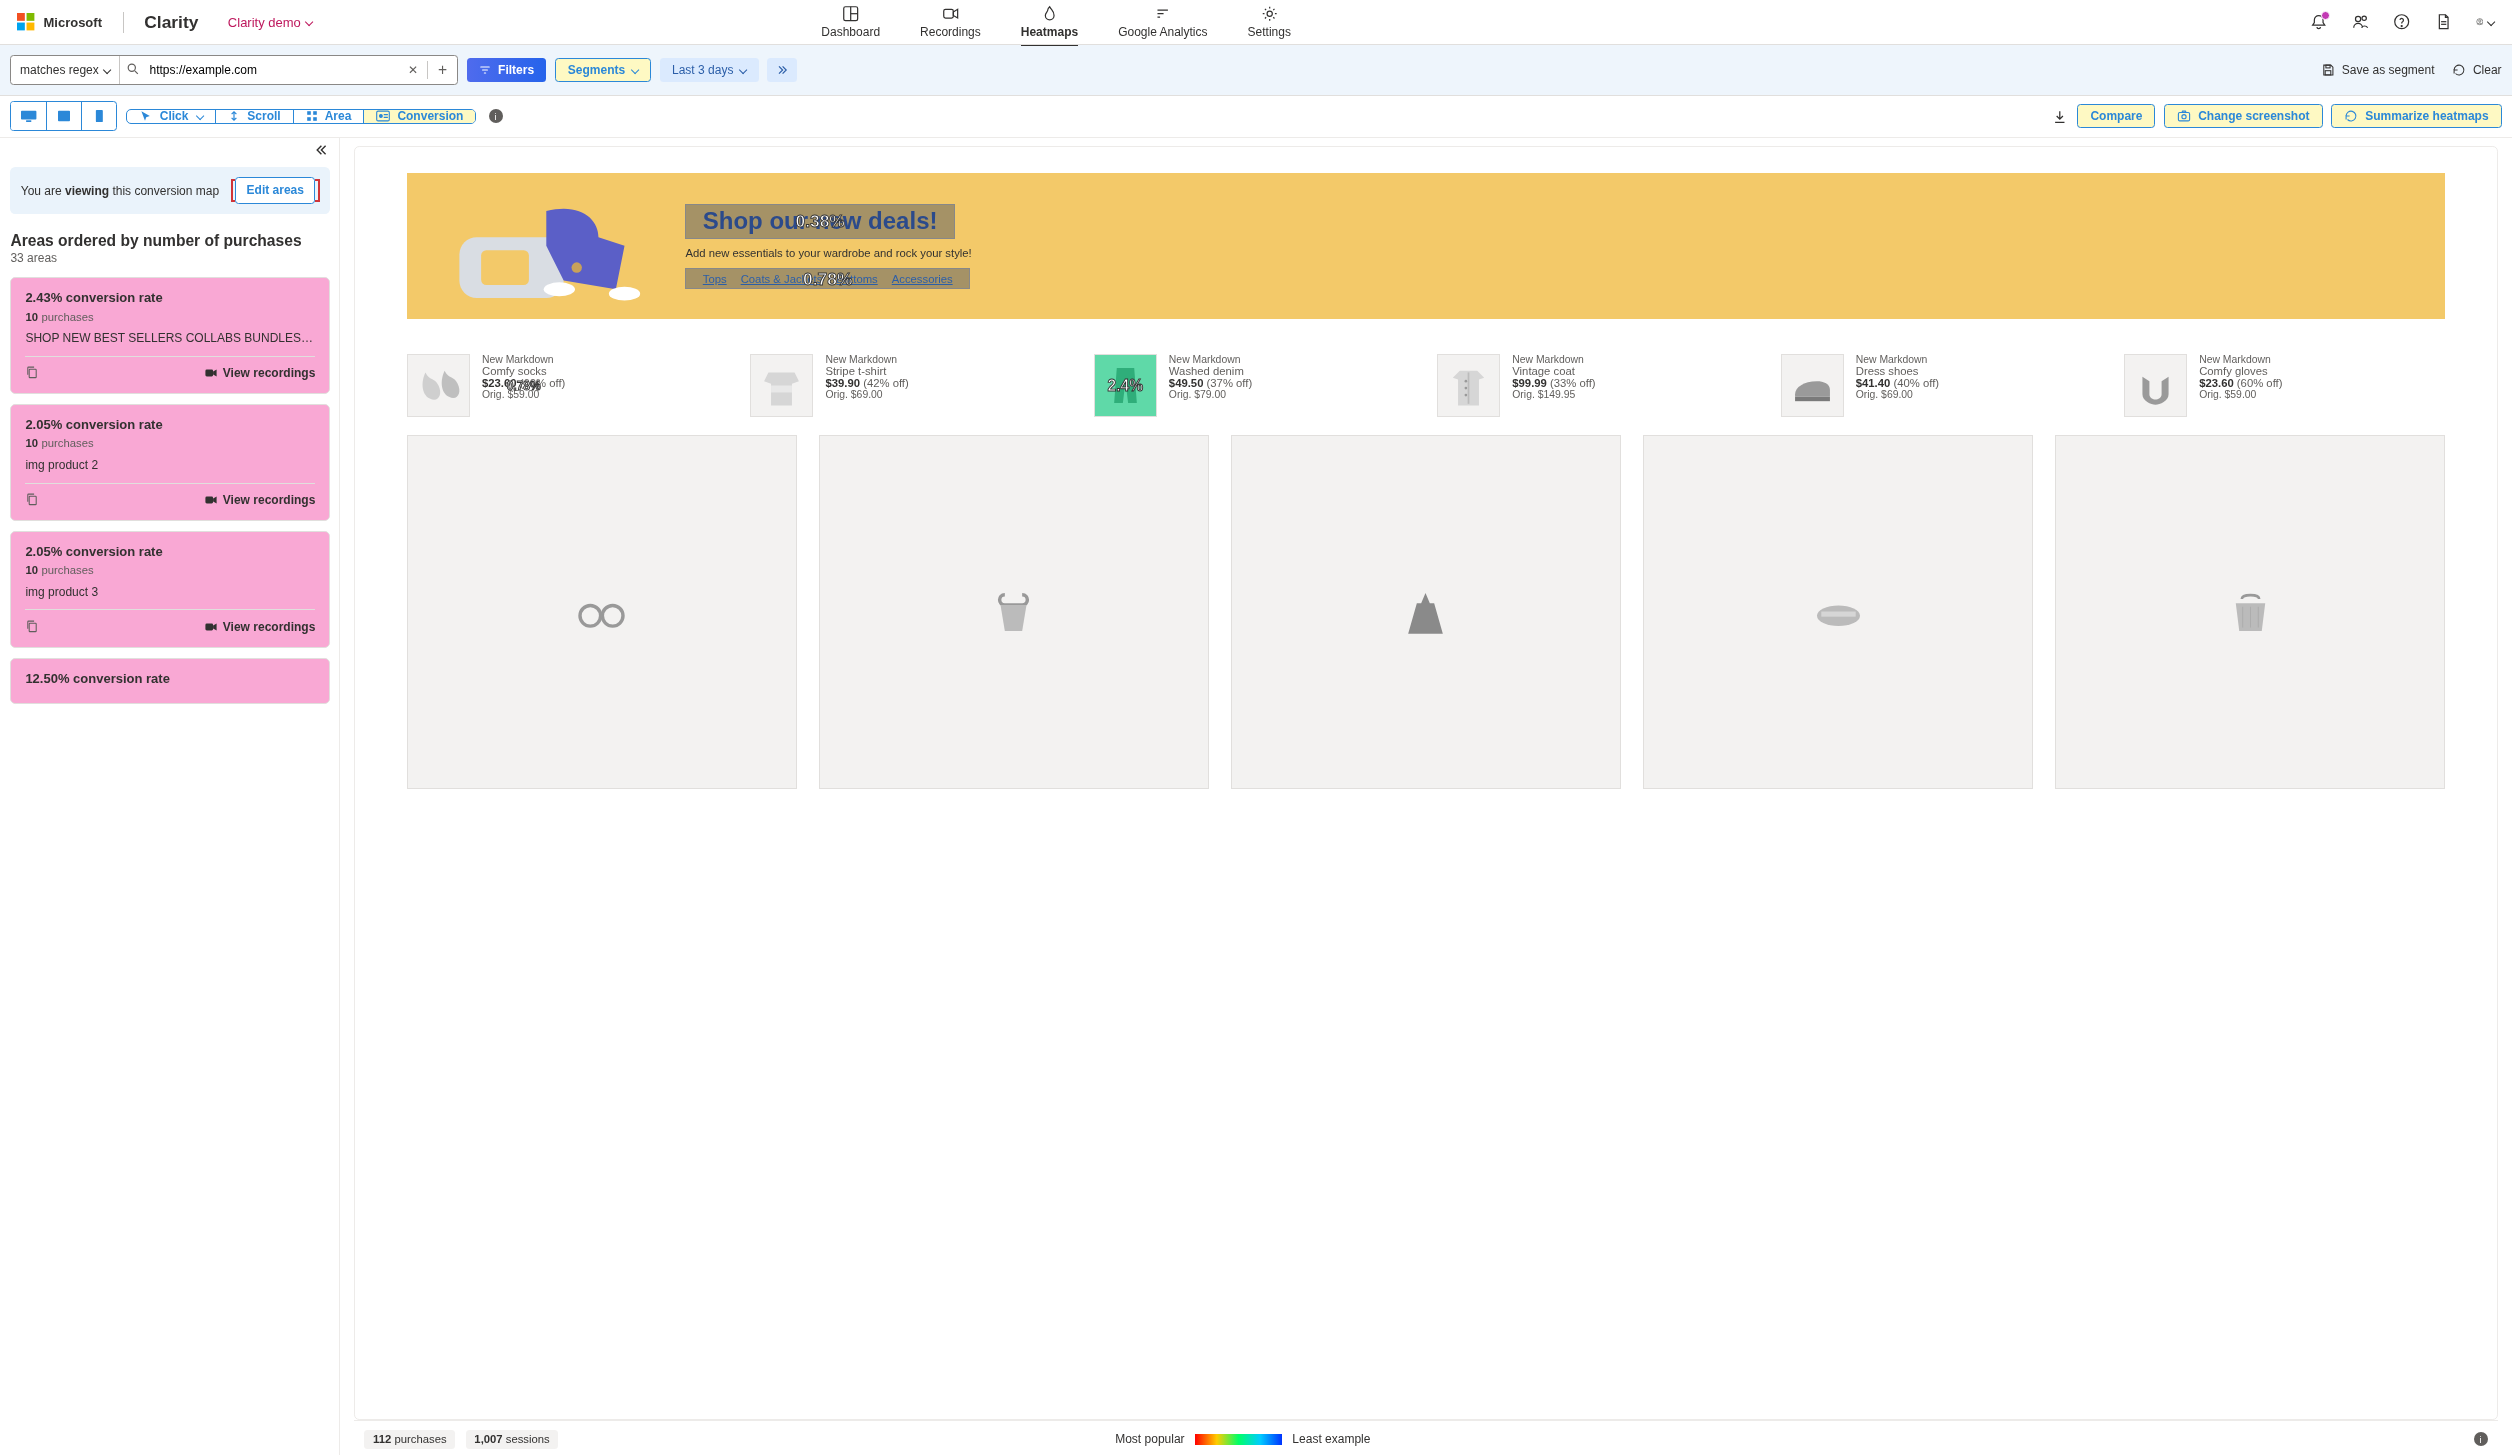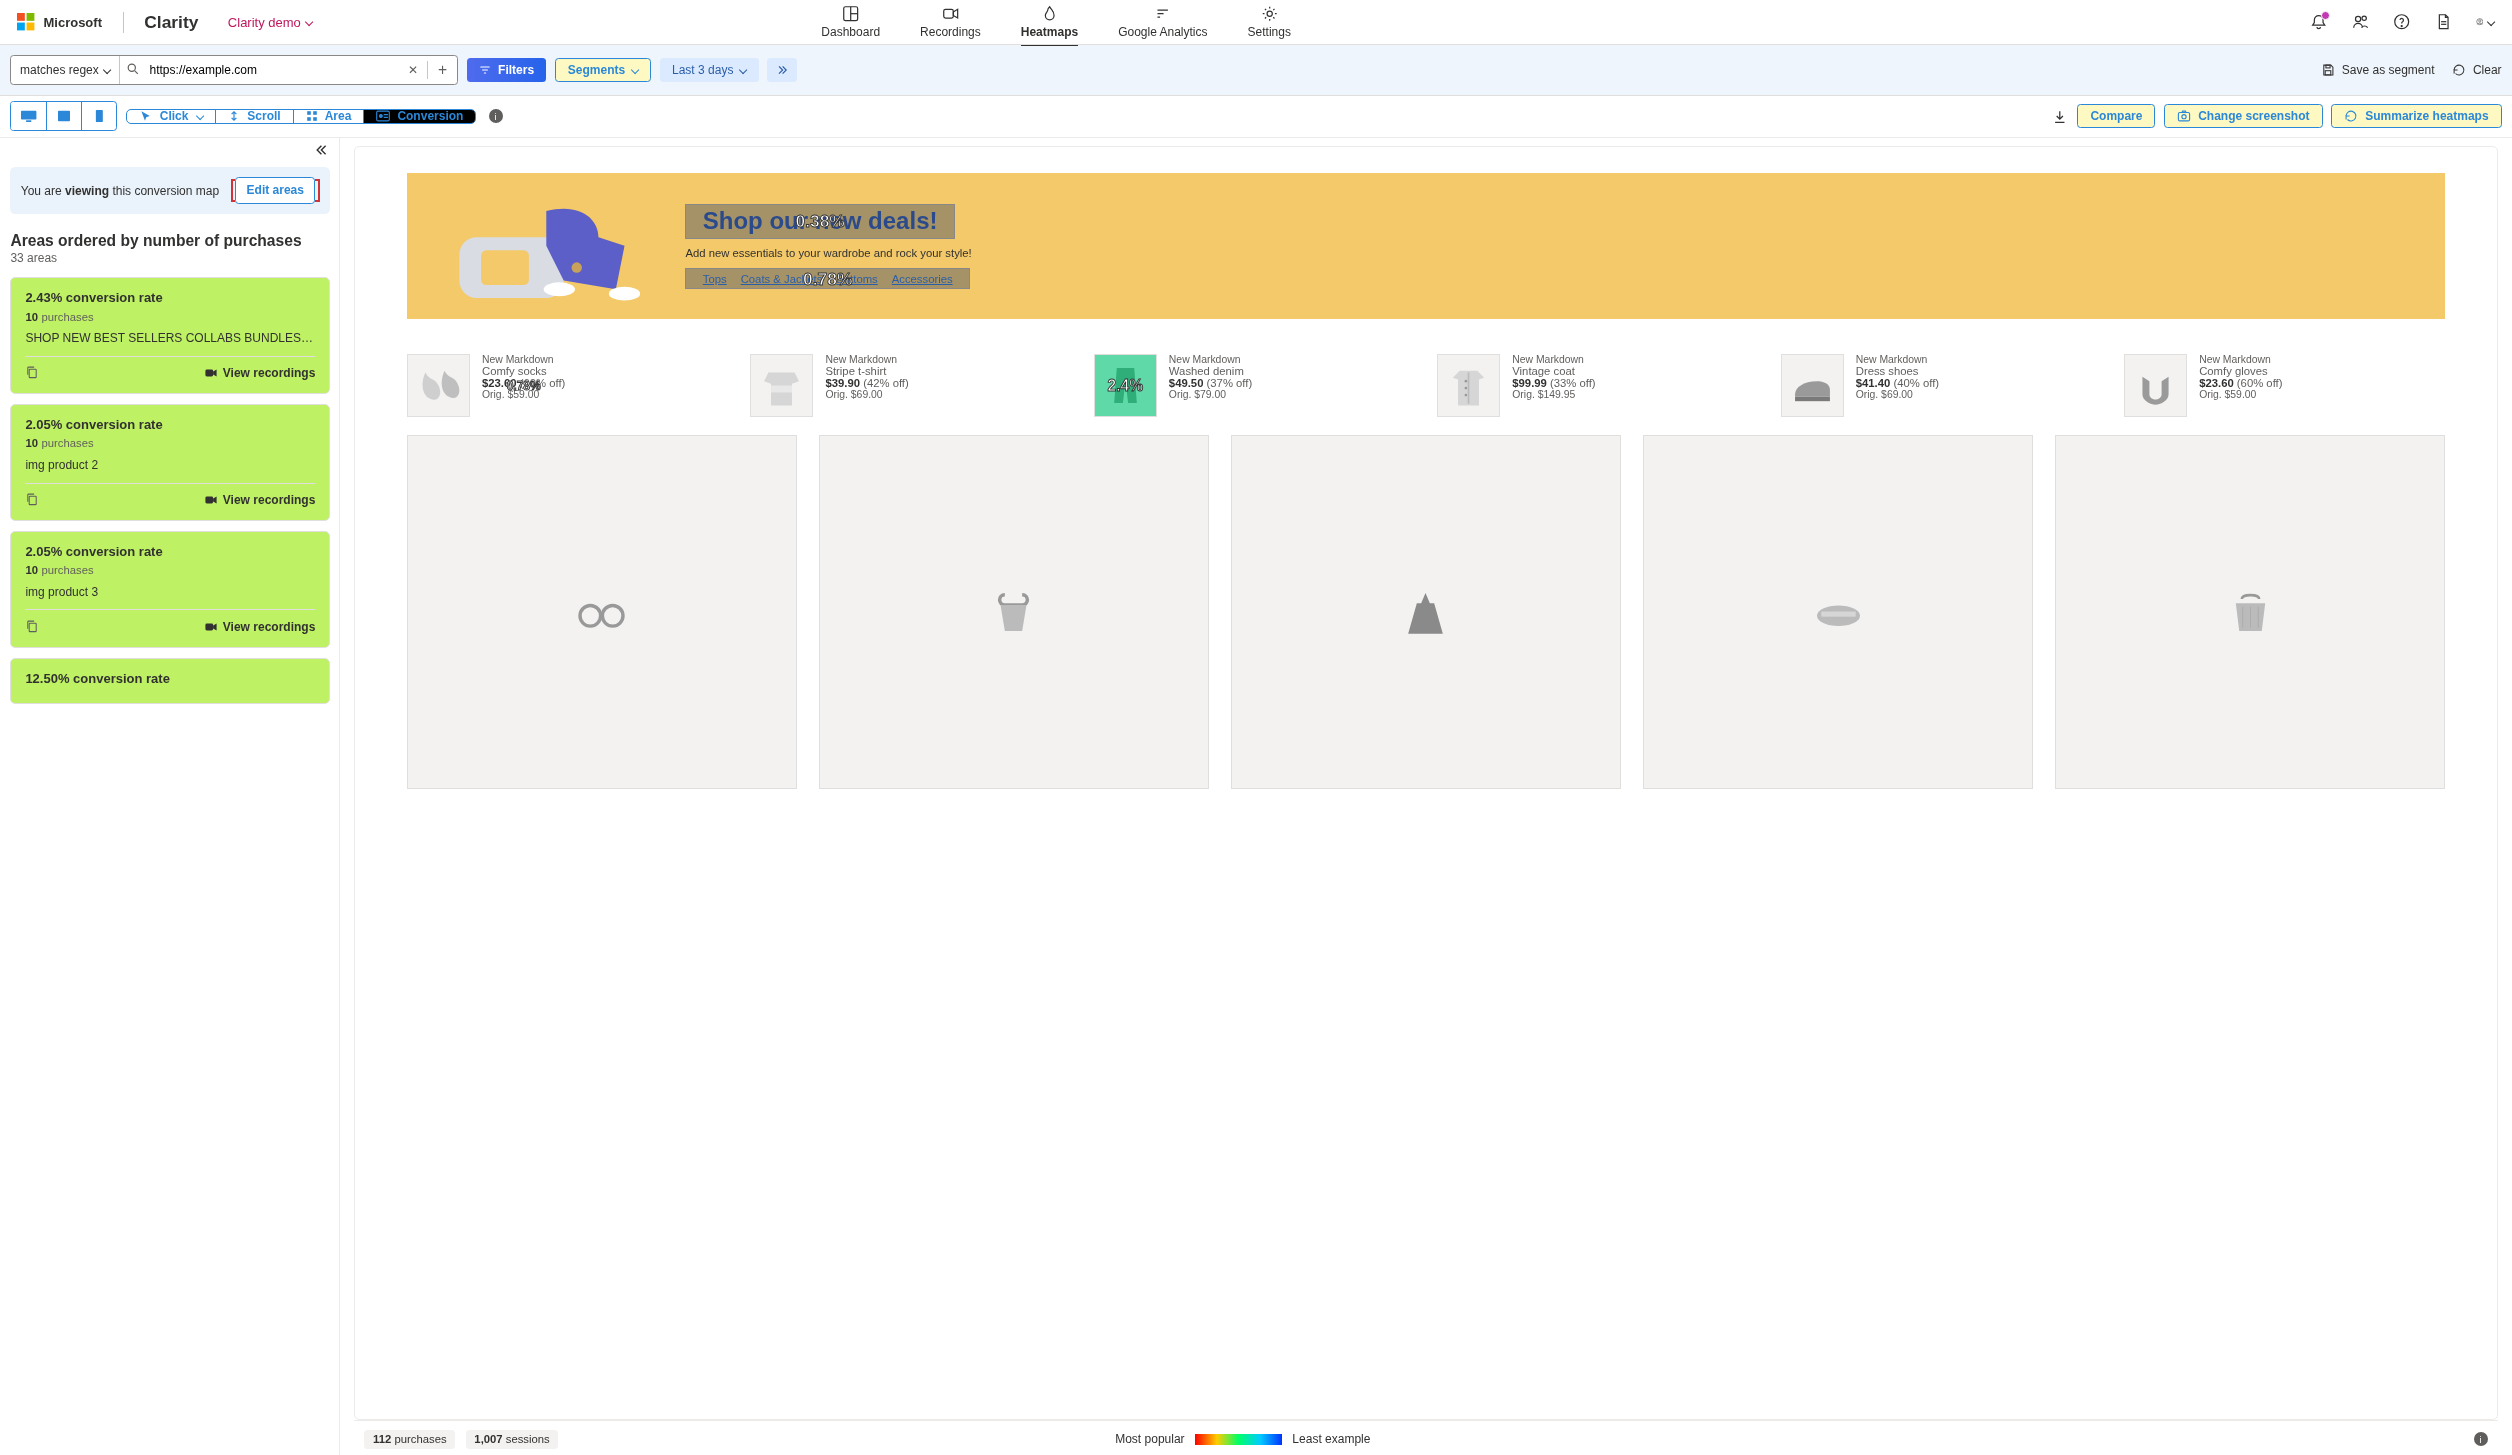--- a/index.html
+++ b/index.html
@@ -42,35 +42,35 @@
 
 
 .toolbar { display:flex; align-items:center; gap: 8.7px; padding: 5.2px 10.4px; background:#fff; border-top:0.9px solid #e1dfdd; border-bottom:0.9px solid #edebe9;}
 .device-group { display:flex; border:0.9px solid #2b88d8; border-radius:3.5px; overflow:hidden; }
 .device-btn { width:35px; height:28px; display:flex; align-items:center; justify-content:center; cursor:pointer; color:#2b88d8;}
 .device-btn + .device-btn { border-left:0.9px solid #2b88d8; }
 .device-btn.active { background:#fff; }
 .map-group { display:flex; border:0.9px solid #2b88d8; border-radius:5px; overflow:hidden; height:15px; }
 .map-btn { display:flex; align-items:center; gap:7px; padding:0 12px; color:#2b88d8; font-weight:600; cursor:pointer; }
 .map-btn + .map-btn { border-left:0.9px solid #2b88d8;}
-.map-btn.active { background:#000000;}
+.map-btn.active { background:#fef9c3;}
 .info-dot { width:14px; height:14px; border-radius:50%; background:#605e5c; color:#fff; font-size:9.5px; display:flex; align-items:center; justify-content:center; margin-left:3.5px; cursor:pointer;}
 .tbar-right { margin-left:auto; display:flex; gap:8.7px; align-items:center;}
 .dl-icon { width:17.4px; height:17.4px; cursor:pointer; display:flex; align-items:center; justify-content:center; color:#323130;}
 
 
 .main { display:flex; height: calc(100vh - 45px - 50px - 40px); }
 .sidebar { width: 339px; padding: 10.4px 8.7px 10.4px 10.4px; overflow-y:auto; position:relative;}
 .collapse-icon { position:absolute; top:5.2px; right:12px; cursor:pointer; color:#323130;}
 .viewing-box { background:#eaf3fb; border-radius:5.2px; padding: 12px 10.4px; display:flex; align-items:center; justify-content:space-between; margin-top:19px; }
 .edit-areas-btn { border:0.9px solid #2b88d8; color:#2b88d8; font-weight:600; padding:5.2px 10.4px; border-radius:3.5px; cursor:pointer; background:#fff;}
 .edit-highlight { border:2.6px solid #d13438; padding:2.6px; display:inline-block; }
 .side-title { font-size:15.6px; font-weight:700; margin:17.4px 0 1.7px; }
 .side-sub { color:#605e5c; margin-bottom:12px; }
-.area-card { border:0.9px solid #e1dfdd; border-radius:5.2px; padding:12px 14px; margin-bottom:10.4px; cursor:pointer; background:#bef264;}
+.area-card { border:0.9px solid #e1dfdd; border-radius:5.2px; padding:12px 14px; margin-bottom:10.4px; cursor:pointer; background:#f9a8d4;}
 .area-rate { font-weight:700; font-size:13px; margin-bottom:5.2px;}
 .area-purchases { color:#605e5c; font-size:11.3px; margin-bottom:8.7px;}
 .area-purchases b { color:#323130; font-weight:700; margin-right:3.5px;}
 .area-label { font-size:12px; margin-bottom:10.4px; white-space:nowrap; overflow:hidden; text-overflow:ellipsis;}
 .area-foot { display:flex; justify-content:space-between; align-items:center; border-top: 0.9px solid #e1dfdd; padding-top:8.7px;}
 .copy-icon { width:15.6px; height:15.6px; cursor:pointer; color:#605e5c;}
 .view-rec { display:flex; align-items:center; gap:5.2px; font-weight:600; cursor:pointer;}
 
 
 .preview { flex:1; background:#fff; padding: 8.7px 14px 0; display:flex; flex-direction:column; position:relative; border-left:0.9px solid #edebe9;}

